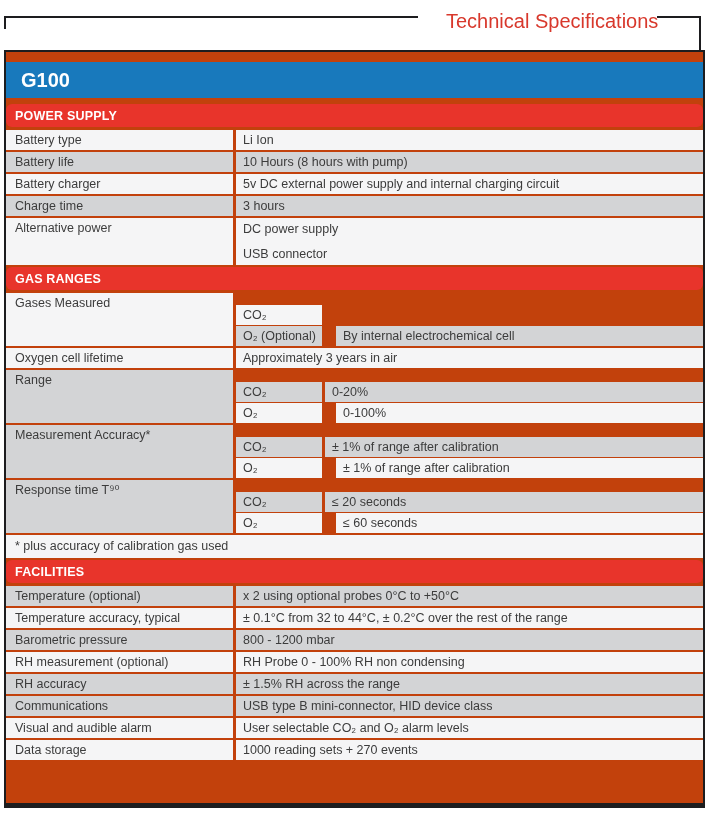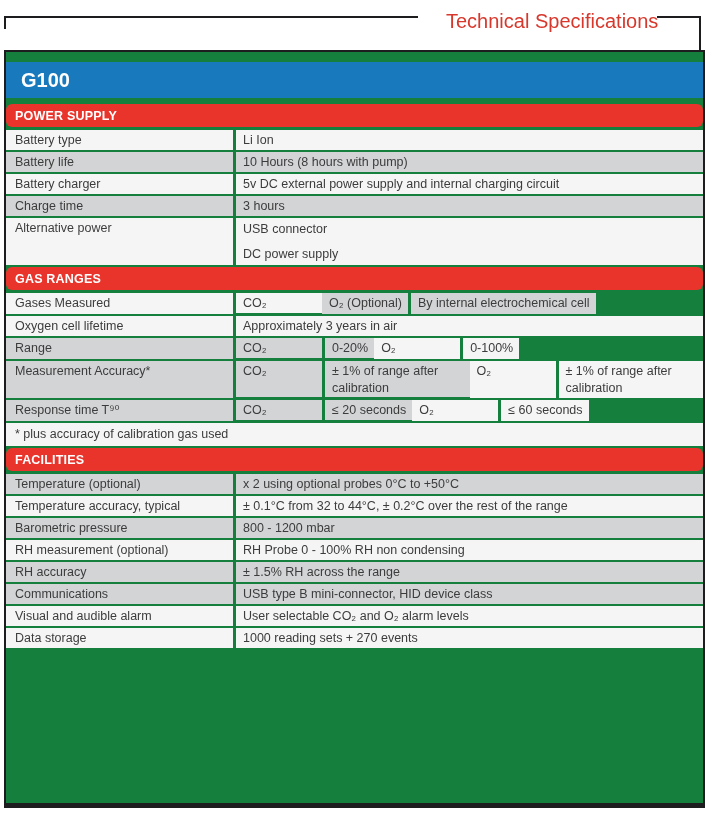--- a/index.html
+++ b/index.html
@@ -20,21 +20,21 @@
   
   .title-line-left{position:absolute;left:4px;top:16px;width:414px;height:2px;background:var(--line);}
   .title-tick-left{position:absolute;left:4px;top:16px;width:2px;height:13px;background:var(--line);}
   .page-title{position:absolute;top:8px;left:446px;font-size:20px;line-height:26px;color:var(--title-red);white-space:nowrap;}
   .title-line-right{position:absolute;top:16px;left:657px;width:44px;height:2px;background:var(--line);}
   .title-corner-right{position:absolute;top:16px;left:699px;width:2px;height:36px;background:var(--line);}
   
   .box{
     position:absolute;left:4px;top:50px;width:701px;height:758px;
     box-sizing:border-box;border:2px solid var(--line);border-bottom-width:5px;
-    background:#15803d;overflow:hidden;
+    background:#c2410c;overflow:hidden;
   }
   .box-inner{padding-top:10px;}
   .device-bar{
     height:36px;background:var(--blue);color:#fff;display:flex;align-items:center;
     padding-left:15px;font-size:20px;font-weight:bold;margin-bottom:6px;
   }
   .section-bar{
     height:23px;background:var(--red);color:#fff;display:flex;align-items:center;
     padding-left:9px;font-size:12.5px;font-weight:bold;letter-spacing:.2px;margin-bottom:3px;border-radius:6px;
   }
@@ -43,23 +43,23 @@
   .row,.group{display:flex;margin-bottom:2px;font-size:12.5px;}
   .cell{box-sizing:border-box;}
   .shade-gray{background:var(--gray);}
   .shade-light{background:var(--light);}
   .label-cell{width:227px;flex:none;padding:2px 4px 0 9px;line-height:17px;}
   .value-cell{flex:1;margin-left:3px;padding:2px 6px 0 7px;line-height:17px;}
   .row.simple{min-height:20px;}
   .row.multi{min-height:47px;}
   .multi .value-cell .line{line-height:19px;}
   .multi .value-cell .line + .line{margin-top:6px;}
-  .bands{flex:1;margin-left:3px;display:flex;flex-direction:row;}
+  .bands{flex:1;margin-left:3px;display:flex;flex-direction:column;margin-top:12px;}
   .band{display:flex;margin-bottom:1px;min-height:20px;}
-  .band:last-child{margin-bottom:0;}
+  .band:last-child{margin-bottom:0;gap:11px;}
   .gas-cell{width:86px;flex:none;padding:2px 0 0 7px;line-height:17px;}
   .desc-cell{flex:1;margin-left:3px;padding:2px 6px 0 7px;line-height:17px;}
   .note-row{min-height:21px;line-height:19px;padding:2px 0 0 9px;margin-bottom:2px;font-size:12.5px;}
 </style>
 </head>
 <body>
 
 <div class="title-tick-left"></div>
 <div class="title-line-left"></div>
 <div class="page-title">Technical Specifications</div>
@@ -87,22 +87,22 @@
           <div class="cell label-cell shade-light">Battery charger</div>
           <div class="cell value-cell shade-light">5v DC external power supply and internal charging circuit</div>
         </div>
         <div class="row simple">
           <div class="cell label-cell shade-gray">Charge time</div>
           <div class="cell value-cell shade-gray">3 hours</div>
         </div>
         <div class="row multi">
           <div class="cell label-cell shade-light">Alternative power</div>
           <div class="cell value-cell shade-light">
+            <div class="line">DC power supply</div>
             <div class="line">USB connector</div>
-            <div class="line">DC power supply</div>
           </div>
         </div>
         <div class="section-bar">
           <div>GAS RANGES</div>
         </div>
         <div class="group">
           <div class="cell label-cell shade-light">Gases Measured</div>
           <div class="bands">
             <div class="band">
               <div class="cell gas-cell shade-light">CO₂</div>

